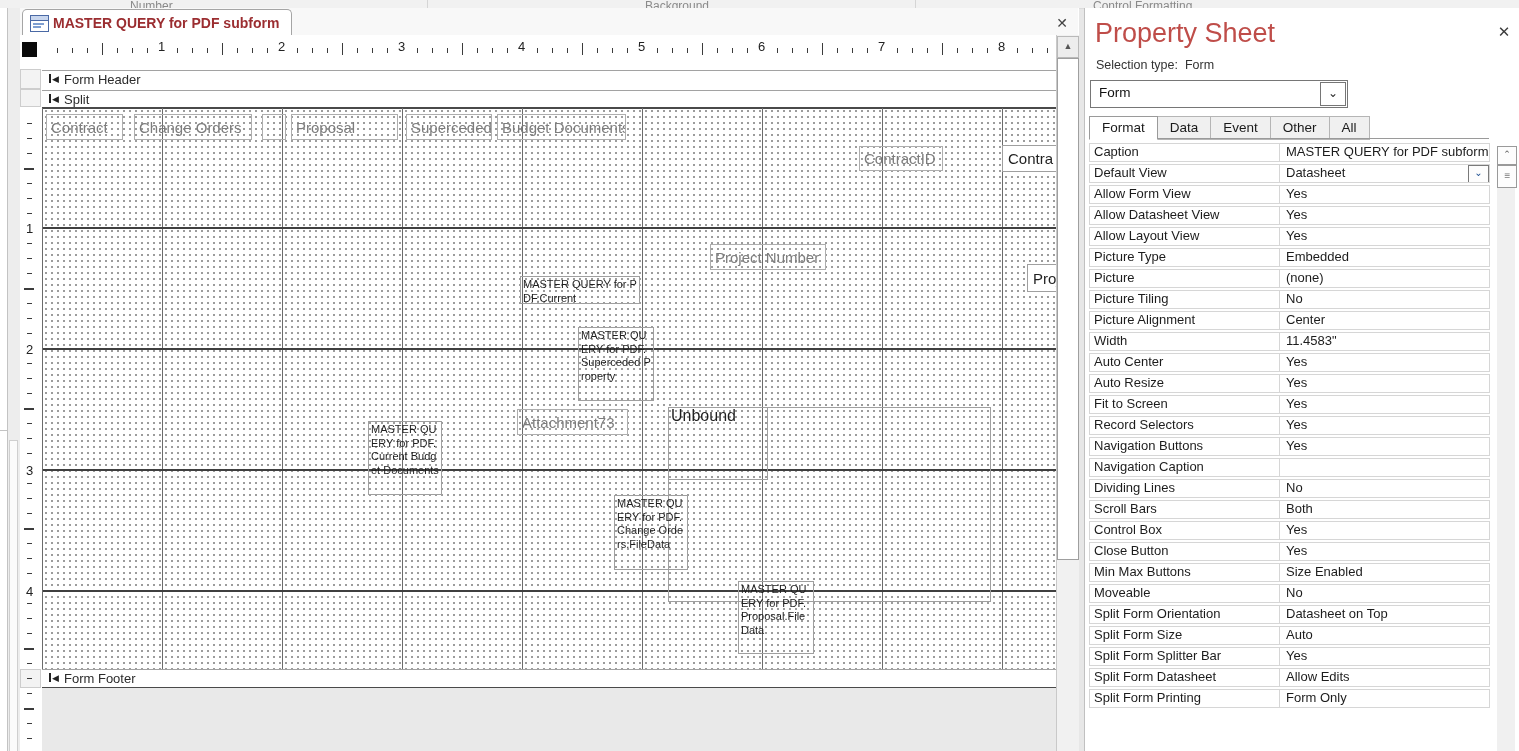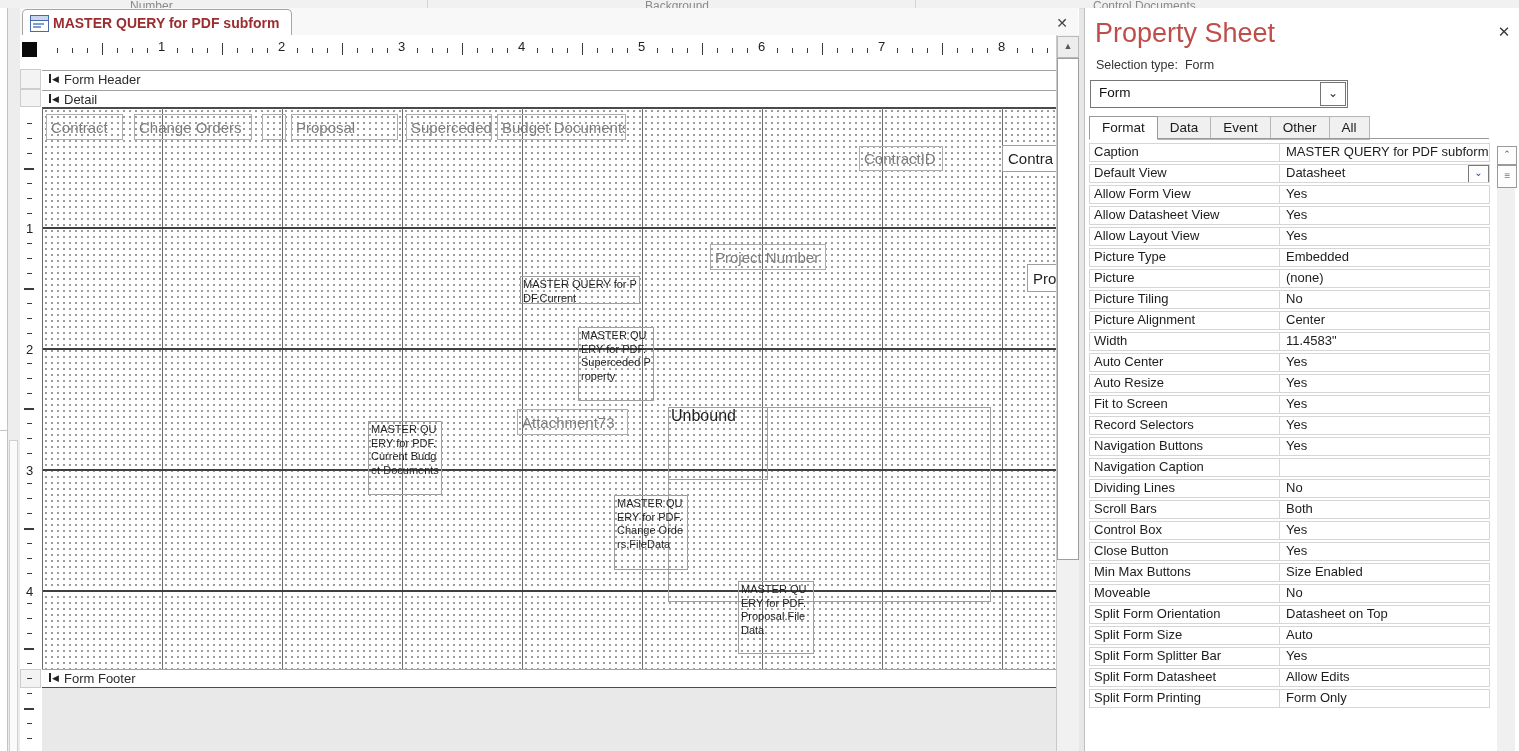--- a/index.html
+++ b/index.html
@@ -102,21 +102,21 @@
             text-align:center;line-height:15px;font-size:9px;color:#555;}
   .ps-sb-thumb{left:1497px;top:165px;width:18px;height:21px;border:1px solid #9a9a9a;background:#fdfdfd;
             text-align:center;line-height:19px;font-size:10px;color:#777;letter-spacing:-1px;}
 </style>
 </head>
 <body>
 
 <div class="abs ribbon">
   <span class="grp" style="left:130px">Number</span>
   <span class="grp" style="left:645px">Background</span>
-  <span class="grp" style="left:1093px">Control Documents</span>
+  <span class="grp" style="left:1093px">Control Formatting</span>
   <i class="sep" style="left:427px"></i>
   <i class="sep" style="left:915px"></i>
 </div>
 
 <div class="abs edge1"></div>
 <div class="abs edge1hr"></div>
 <div class="abs edge2"></div>
 <div class="abs edge3"></div>
 
 <div class="abs docwin"></div>
@@ -249,21 +249,21 @@
     <span class="vnum" style="top: 403px;">3</span>
     <span class="vnum" style="top: 524px;">4</span>
   </div>
 
 <div id="hdrbar" class="abs secbar">
   <span class="flag">◀</span>
   <span class="sectxt">Form Header</span>
 </div>
 <div id="detbar" class="abs secbar">
   <span class="flag">◀</span>
-  <span class="sectxt">Detail</span>
+  <span class="sectxt">Split</span>
 </div>
 
 <div class="abs grid"></div>
 
 <div class="lbl" style="left:46px;top:114px;width:71px;height:24px">Contract</div>
 <div class="lbl" style="left:134px;top:114px;width:112px;height:24px">Change Orders</div>
 <div class="lbl" style="left:262px;top:114px;width:18px;height:24px"></div>
 <div class="lbl" style="left:291px;top:114px;width:101px;height:24px">Proposal</div>
 <div class="lbl" style="left:406px;top:114px;width:80px;height:24px">Superceded</div>
 <div class="lbl" style="left:497px;top:114px;width:123px;height:24px">Budget Documents</div>

